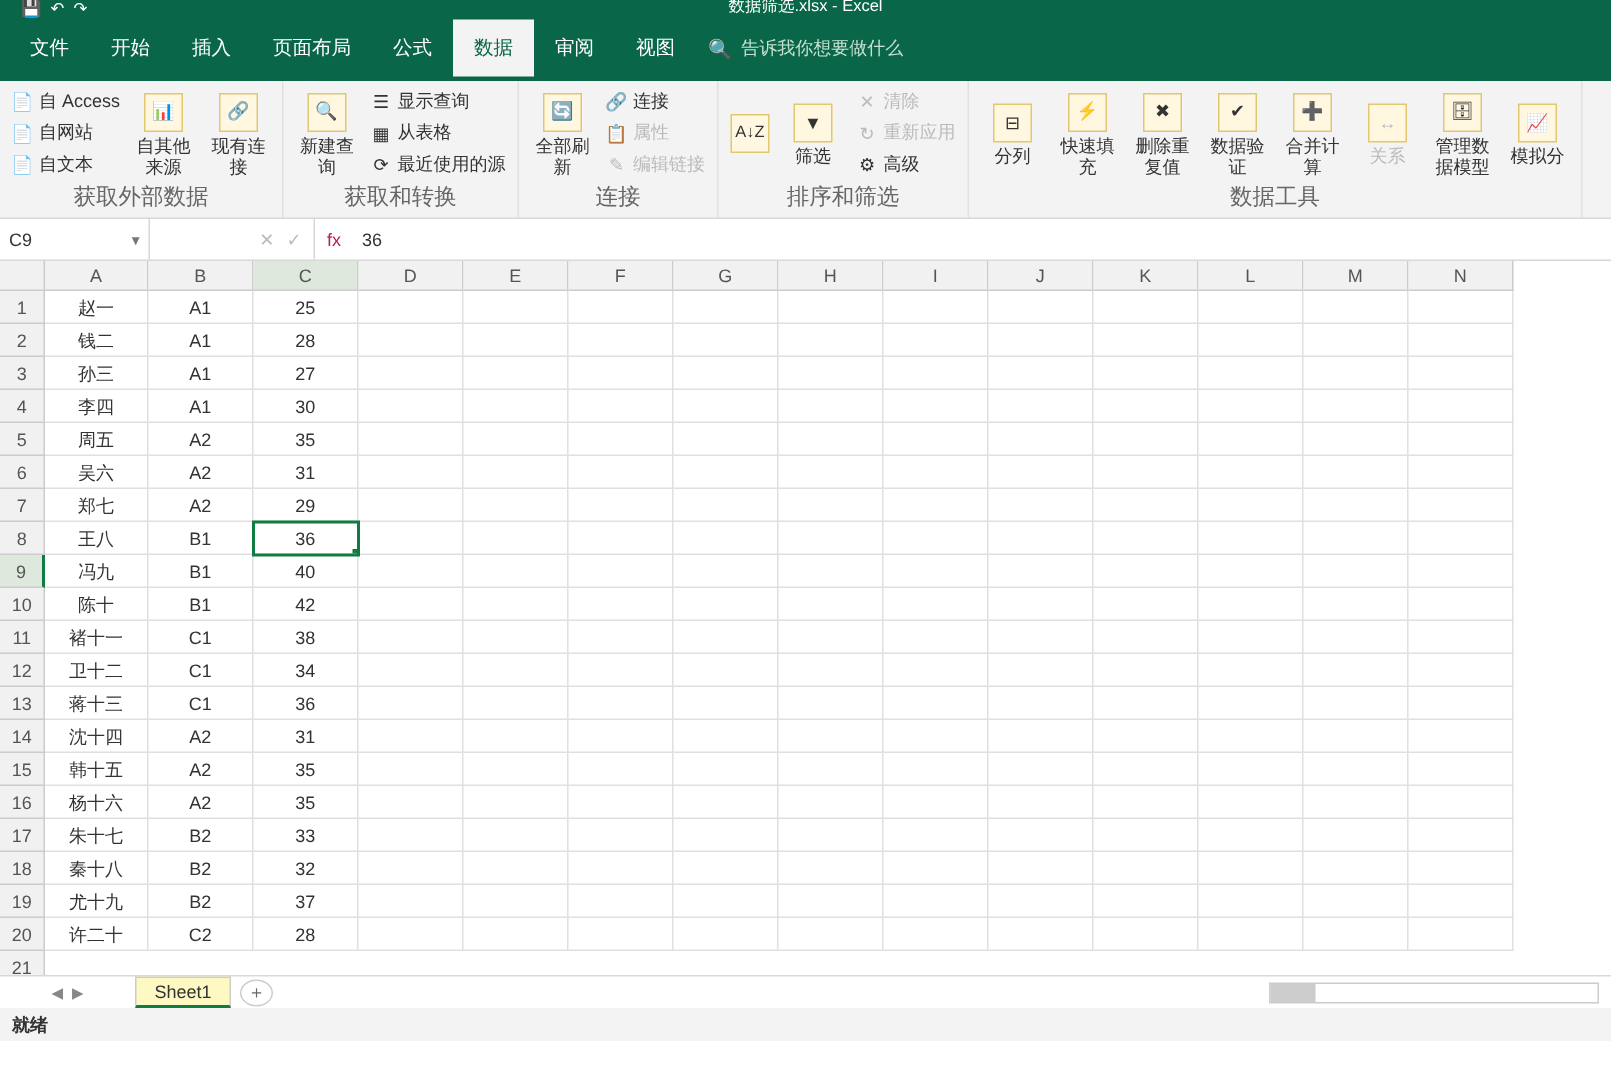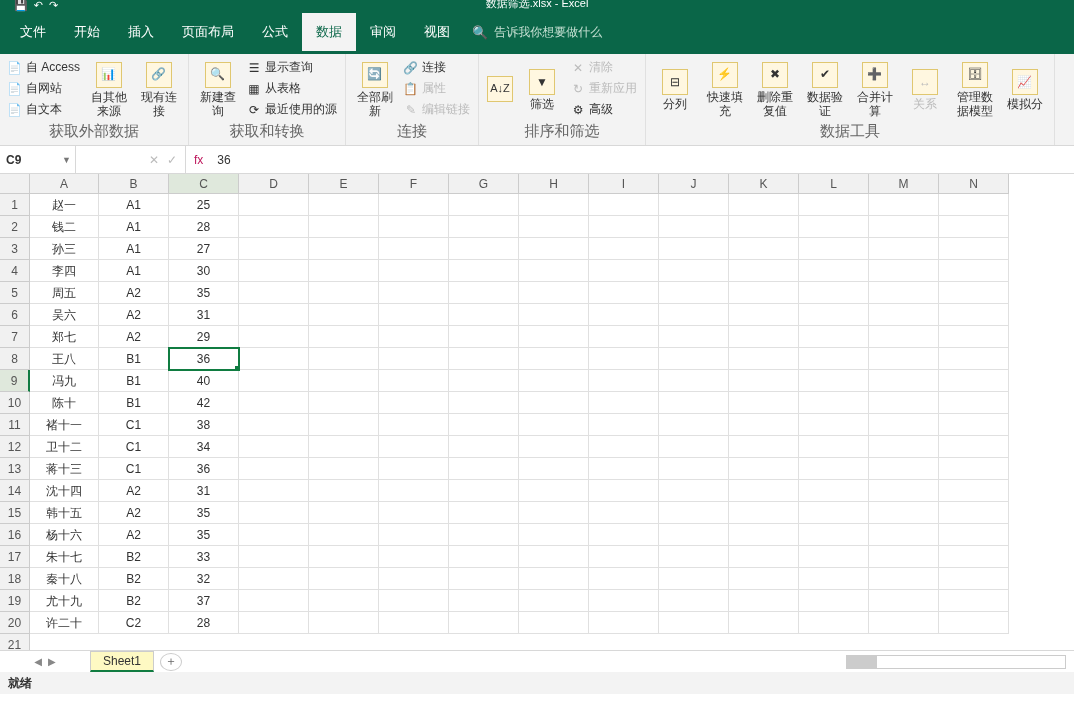--- a/index.html
+++ b/index.html
@@ -20,21 +20,21 @@
   .ribbon-group .content { display: flex; gap: 4px; height: 68px; }
   .ribbon-group .label { text-align: center; font-size: 15px; color: #666; padding-bottom: 2px; }
   .btnlist { display: flex; flex-direction: column; gap: 2px; font-size: 12px; }
   .btnlist > div { display: flex; align-items: center; gap: 4px; padding: 1px 2px; cursor: pointer; white-space: nowrap; }
   .big { display: flex; flex-direction: column; align-items: center; justify-content: center; width: 46px; cursor: pointer; text-align: center; font-size: 12px; line-height: 1.2; }
   .big .glyph { width: 26px; height: 26px; background: #fff7e0; border: 1px solid #e0c770; margin-bottom: 2px; display:flex;align-items:center;justify-content:center;}
   .btnlist .ic { width: 14px; height: 14px; }
   .ic { width: 16px; height: 16px; display:inline-flex;align-items:center;justify-content:center; }
 
   .namebox-bar { height: 28px; border-bottom: 1px solid #d8d8d8; display: flex; align-items: center; background: #fff; }
-  .namebox { width: 76px; border-right: 1px solid #d8d8d8; height: 100%; display: flex; align-items: center; padding: 0 6px; font-size: 12px; position:relative;font-weight:bold;}
+  .namebox { width: 100px; border-right: 1px solid #d8d8d8; height: 100%; display: flex; align-items: center; padding: 0 6px; font-size: 12px; position:relative;}
   .namebox .dd { position:absolute; right:4px; font-size:9px; color:#777;}
   .fx-ctrls { width: 110px; display: flex; justify-content: flex-end; gap: 8px; padding-right: 8px; border-right: 1px solid #d8d8d8; height: 100%; align-items: center; color: #999; }
   .fx { padding: 0 8px; color: #be185d; }
   .formula-input { flex: 1; padding: 0 6px; font-size: 12px; }
 
   .sheet { display: flex; height: 476px; overflow: hidden; }
   .corner { width: 30px; height: 20px; background: #f1f1f1; border-right: 1px solid #ccc; border-bottom: 1px solid #ccc; }
   .colheads { display: flex; height: 20px; }
   .colheads > div { background: #f1f1f1; border-right: 1px solid #ccc; border-bottom: 1px solid #ccc; text-align: center; font-size: 12px; line-height: 20px; color: #555; }
   .rowheads > div { width: 30px; height: 22px; background: #f1f1f1; border-right: 1px solid #ccc; border-bottom: 1px solid #ccc; text-align: center; font-size: 12px; line-height: 22px; color: #555; }

